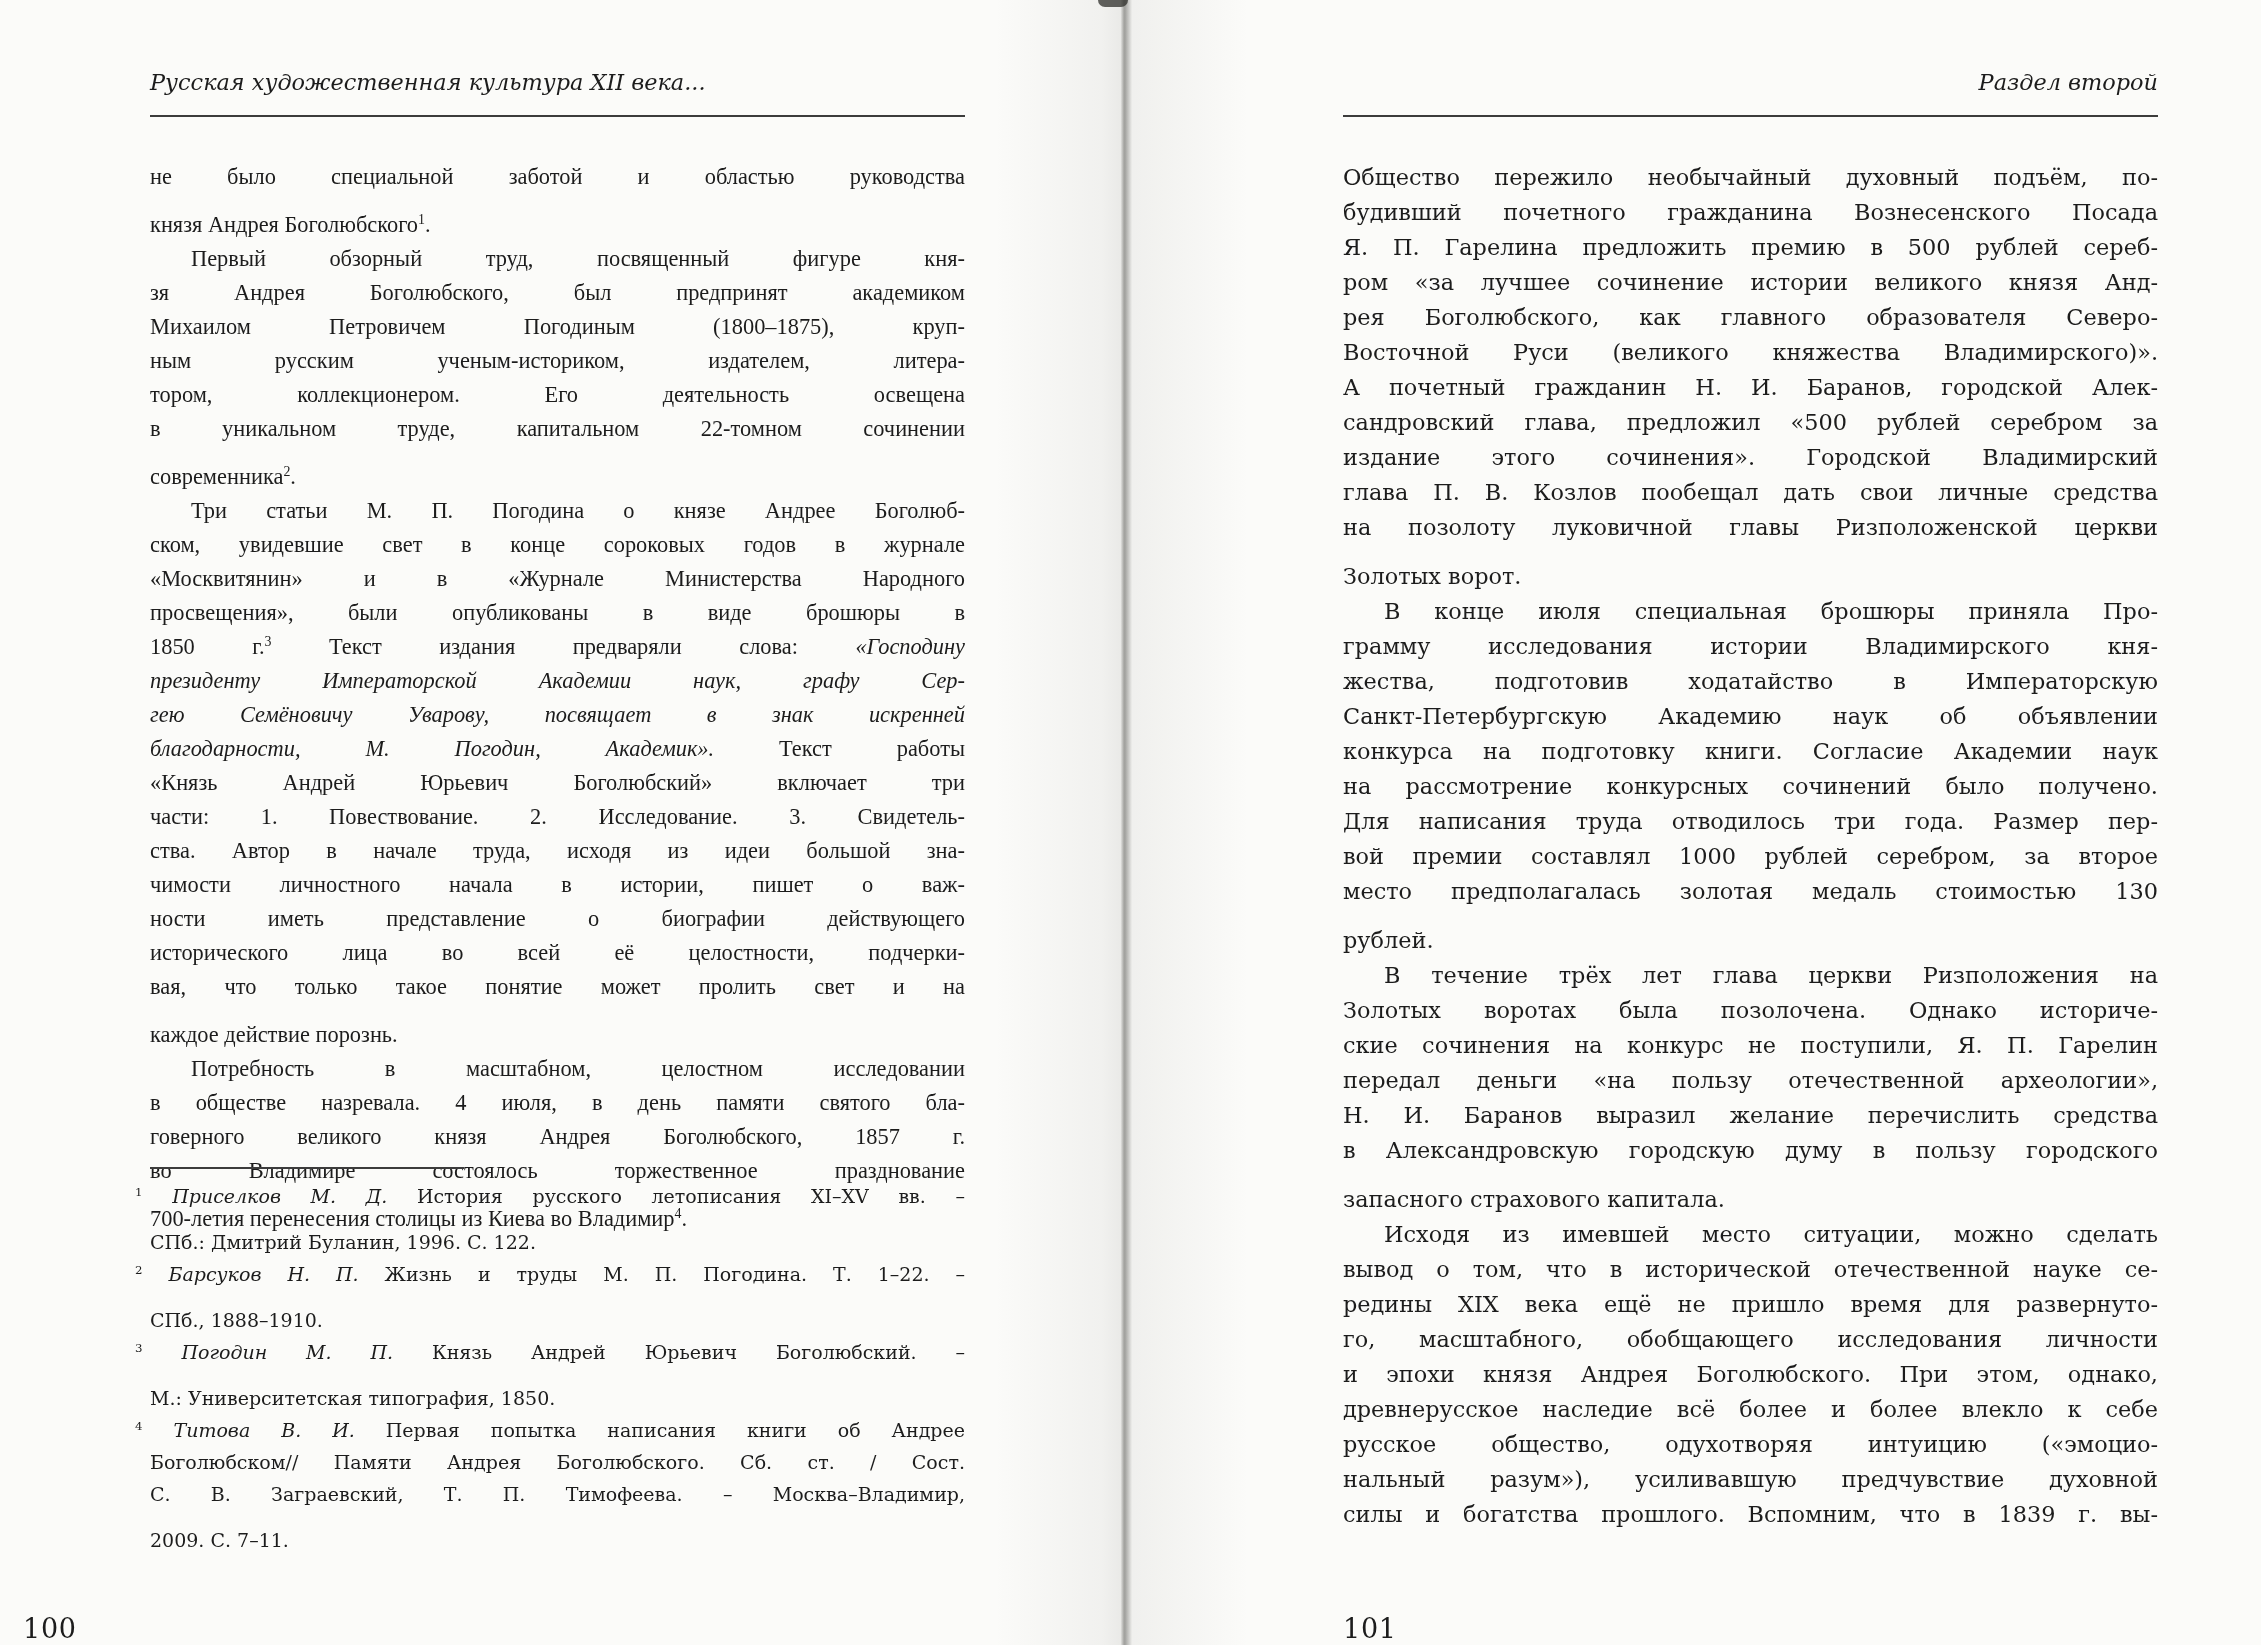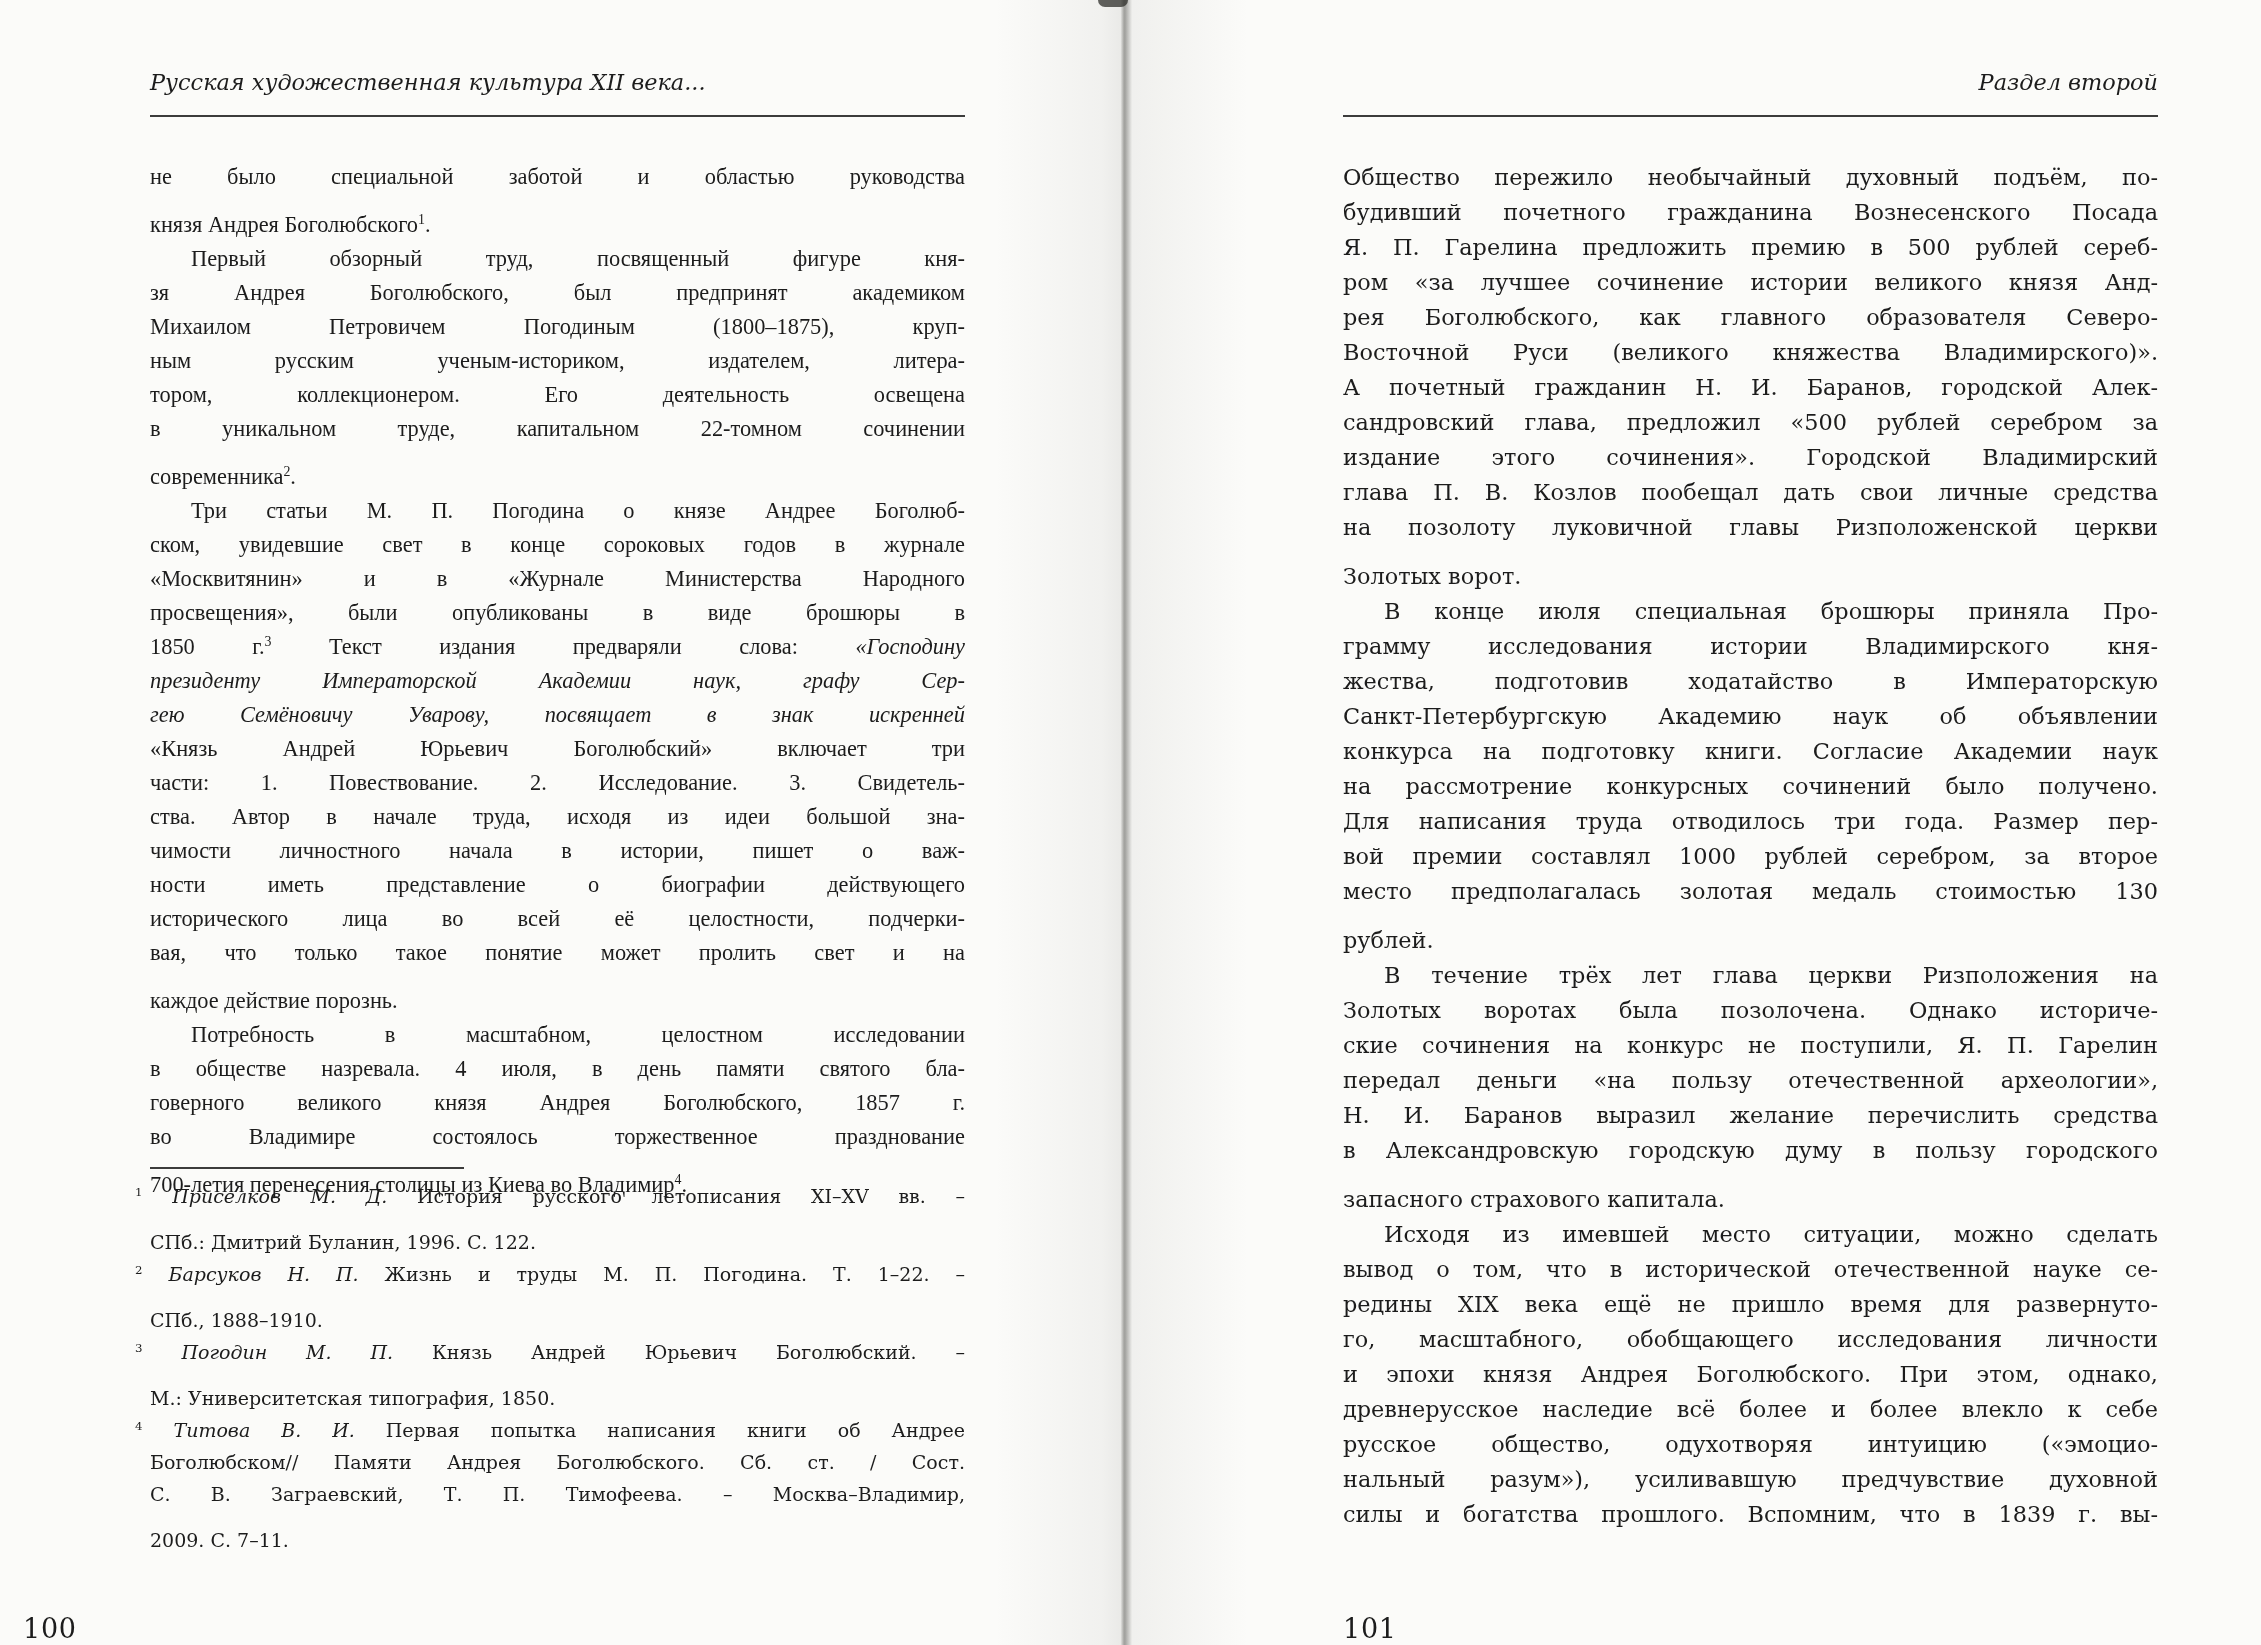--- a/index.html
+++ b/index.html
@@ -105,20 +105,21 @@
           <div class="line last"><span>современника</span><span class="sup">2</span><span>.</span></div>
         </div>
         <div class="paragraph indent">
           <div class="line first"><span>Три статьи М. П. Погодина о князе Андрее Боголюб-</span></div>
           <div class="line"><span>ском, увидевшие свет в конце сороковых годов в журнале</span></div>
           <div class="line"><span>«Москвитянин» и в «Журнале Министерства Народного</span></div>
           <div class="line"><span>просвещения», были опубликованы в виде брошюры в</span></div>
           <div class="line"><span>1850 г.</span><span class="sup">3</span><span> Текст издания предваряли слова: </span><span class="i">«Господину</span></div>
           <div class="line"><span class="i">президенту Императорской Академии наук, графу Сер-</span></div>
           <div class="line"><span class="i">гею Семёновичу Уварову, посвящает в знак искренней</span></div>
+          <div class="line"><span class="i">благодарности, М. Погодин, Академик».</span><span> Текст работы</span></div>
           <div class="line"><span>«Князь Андрей Юрьевич Боголюбский» включает три</span></div>
           <div class="line"><span>части: 1. Повествование. 2. Исследование. 3. Свидетель-</span></div>
           <div class="line"><span>ства. Автор в начале труда, исходя из идеи большой зна-</span></div>
           <div class="line"><span>чимости личностного начала в истории, пишет о важ-</span></div>
           <div class="line"><span>ности иметь представление о биографии действующего</span></div>
           <div class="line"><span>исторического лица во всей её целостности, подчерки-</span></div>
           <div class="line"><span>вая, что только такое понятие может пролить свет и на</span></div>
           <div class="line last"><span>каждое действие порознь.</span></div>
         </div>
         <div class="paragraph indent">

